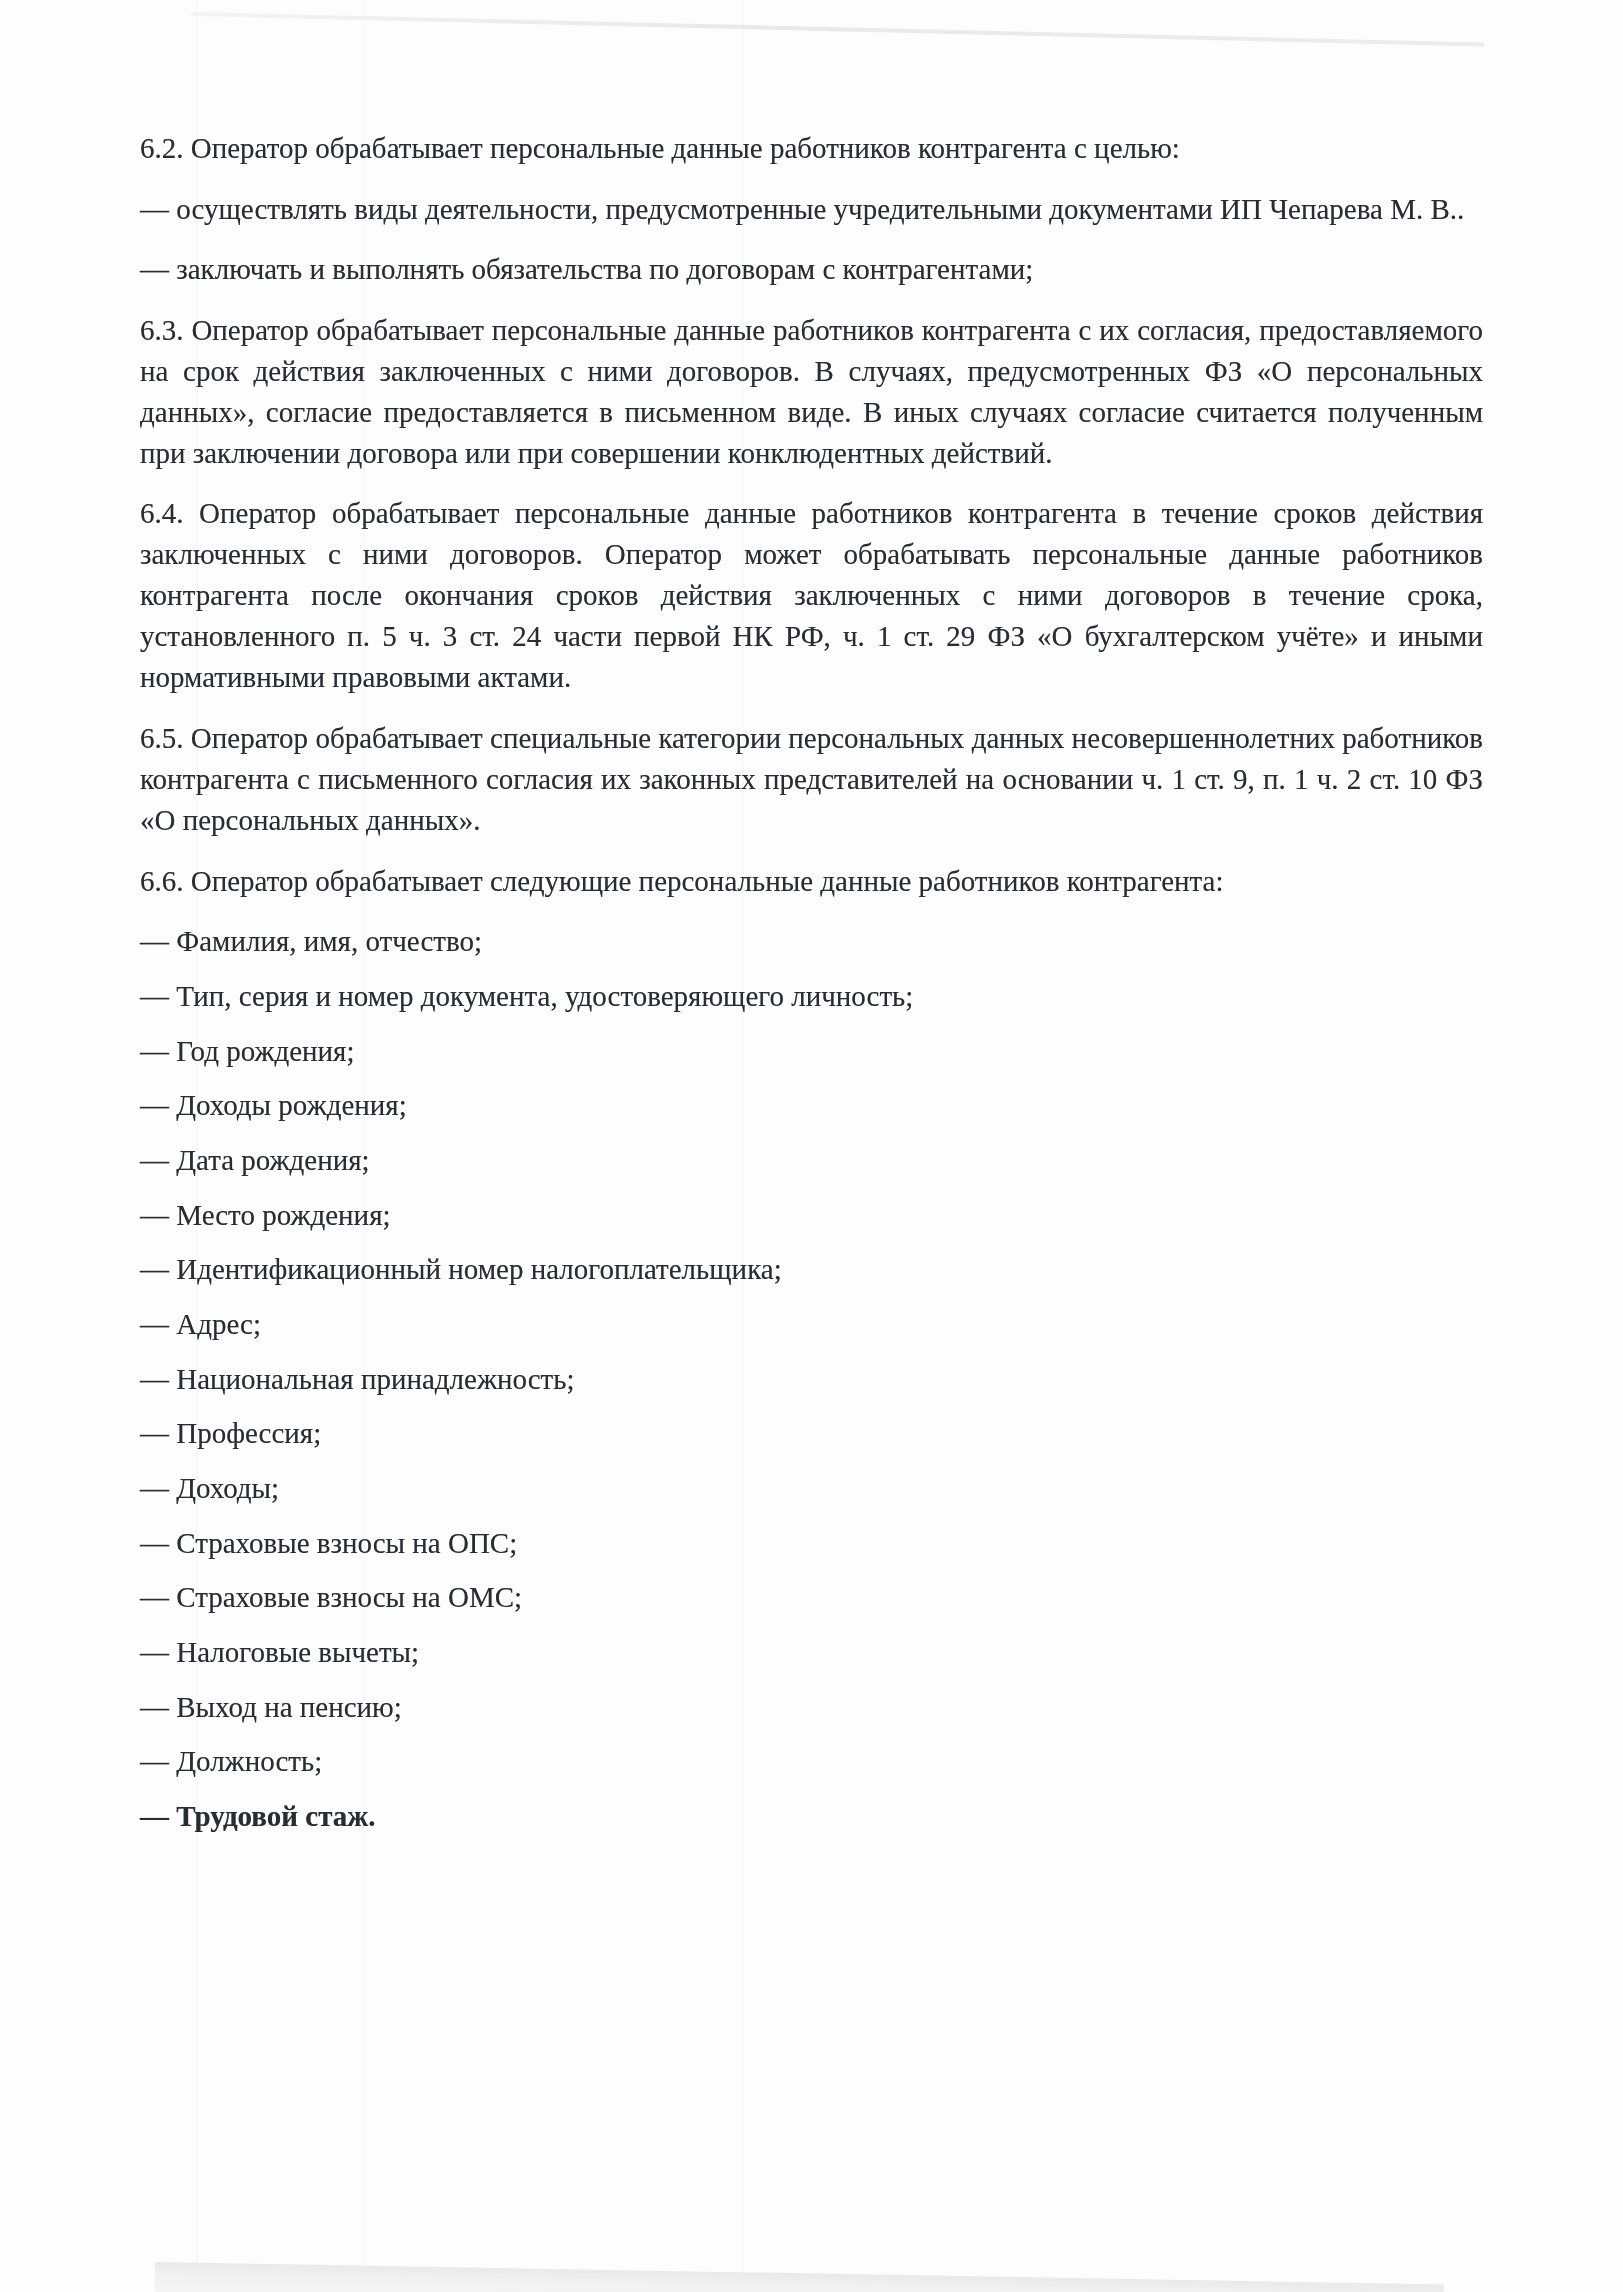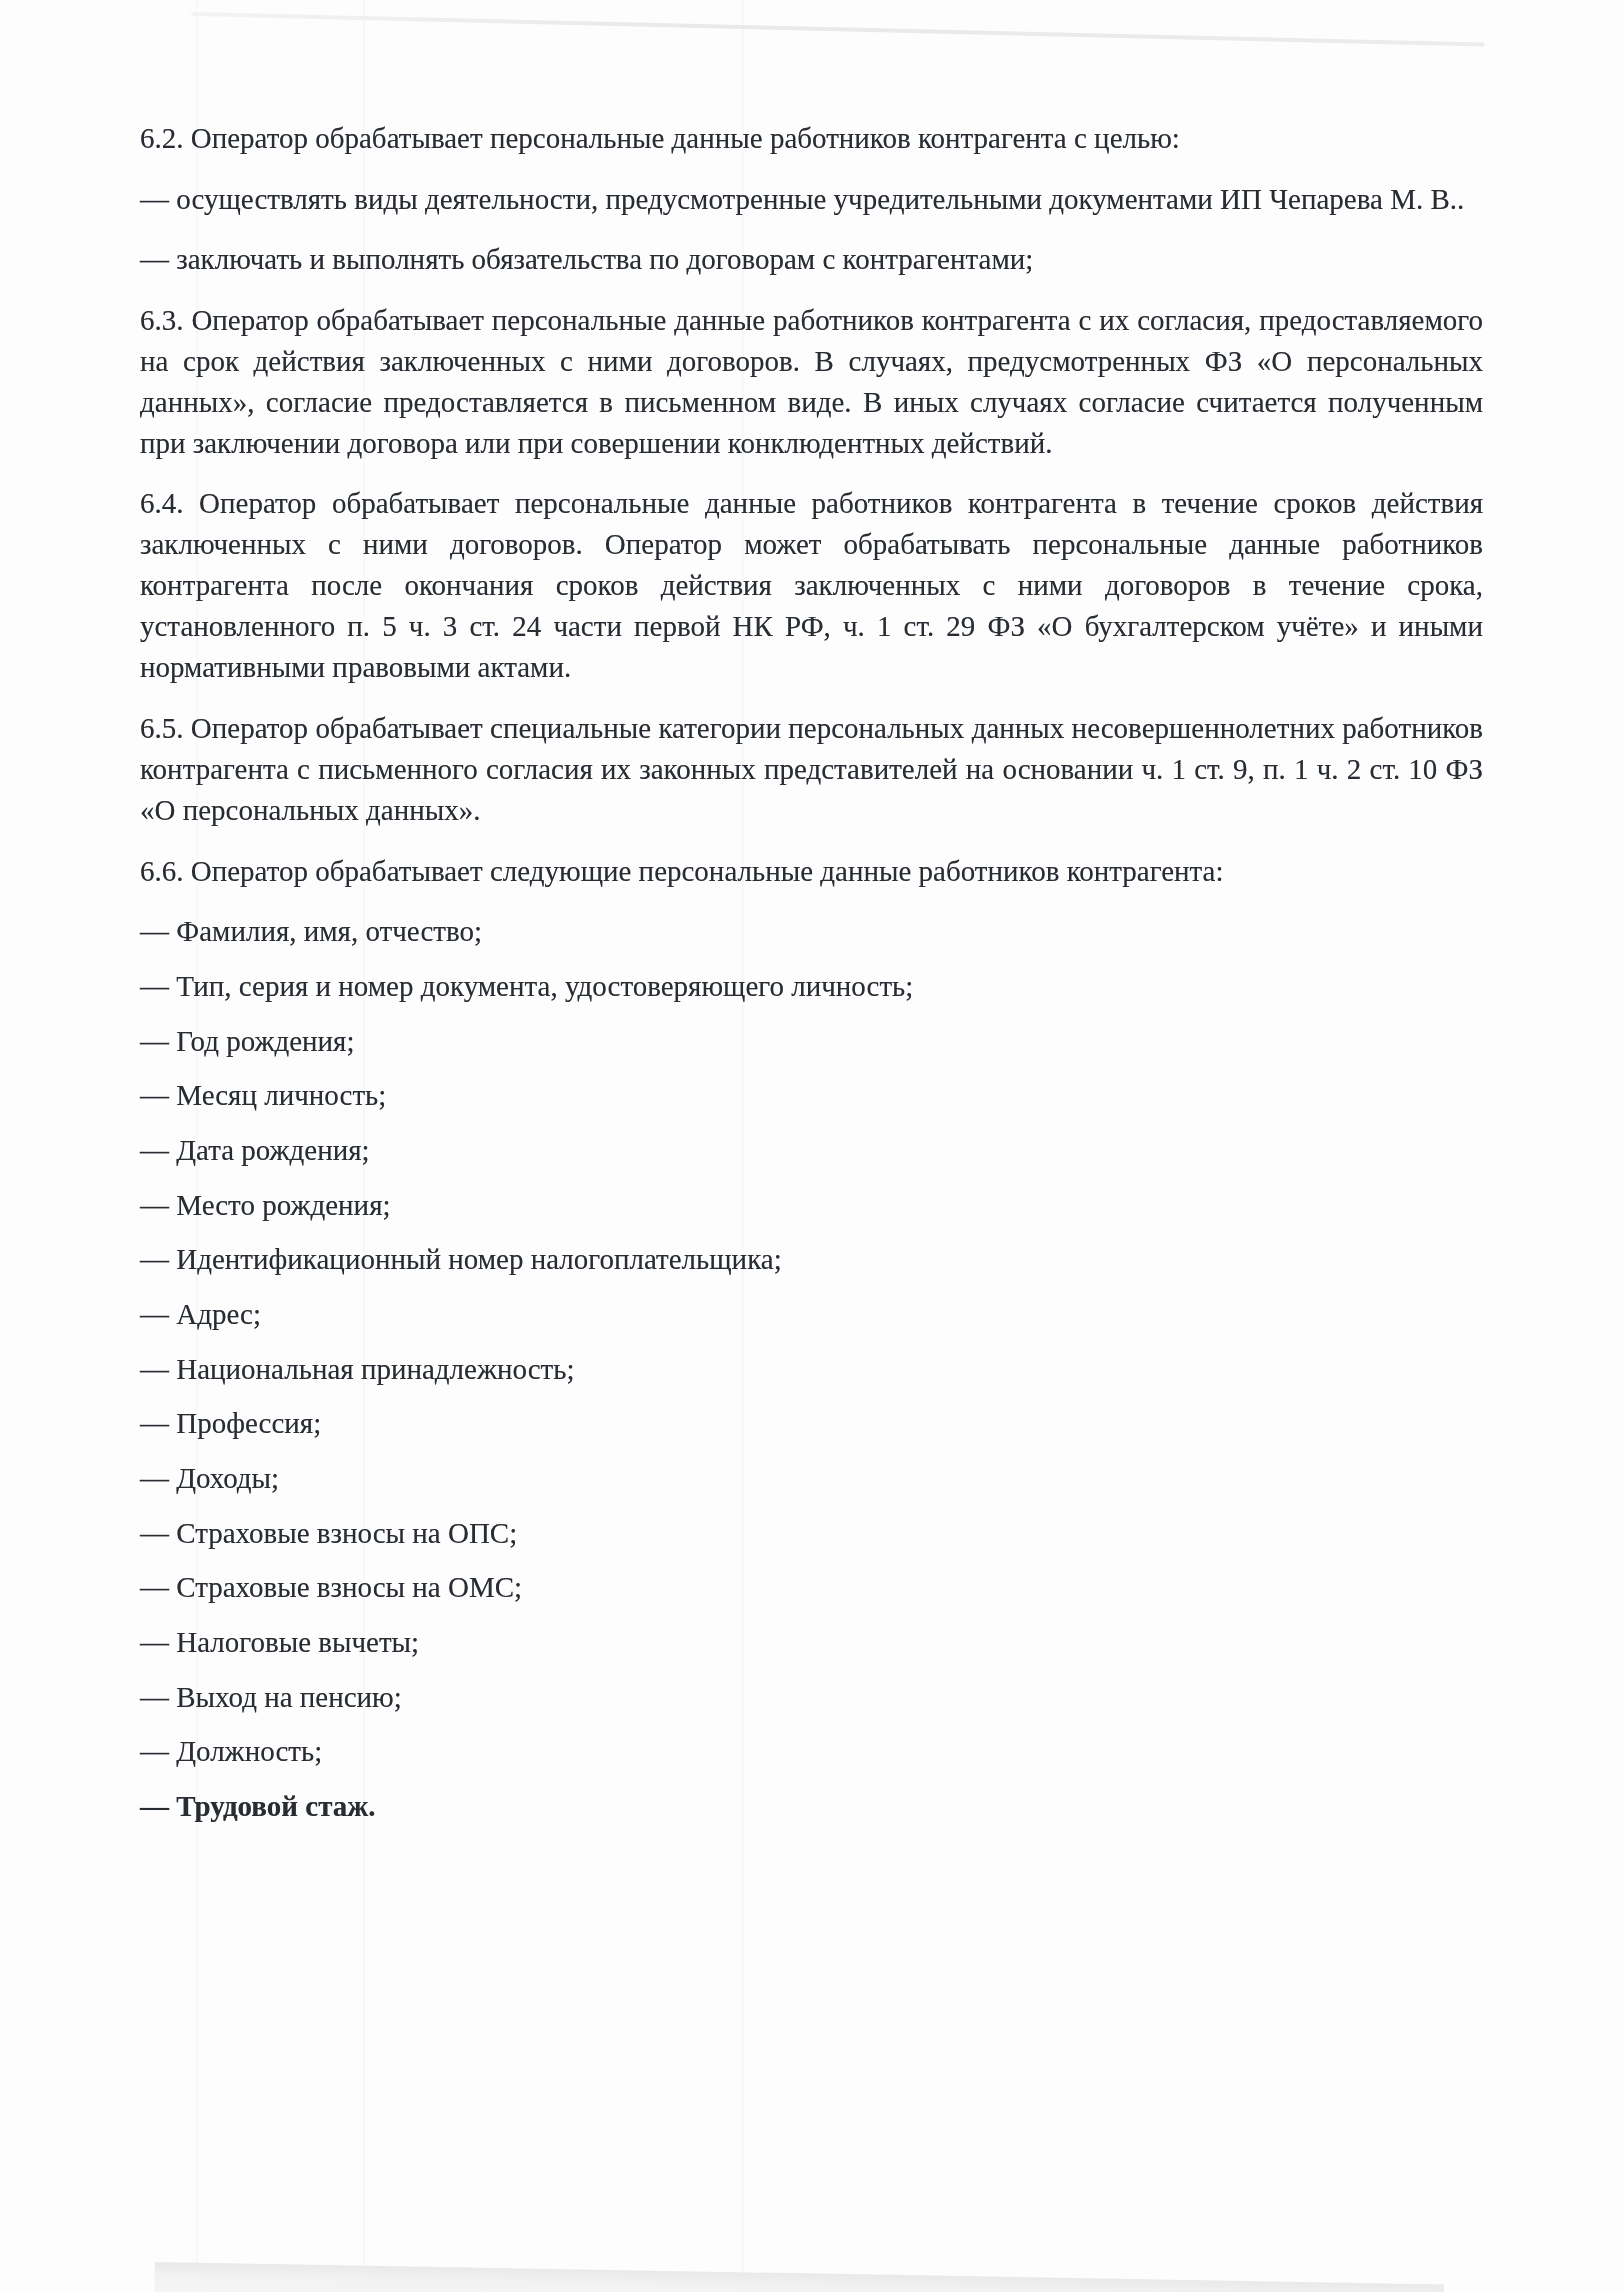--- a/index.html
+++ b/index.html
@@ -48,21 +48,21 @@
     width: 2px;
     background: rgba(0, 0, 0, 0.018);
   }
   .fold-1 { left: 196px; }
   .fold-2 { left: 363px; }
   .fold-3 { left: 742px; }
   
   .doc {
     position: absolute;
     left: 0;
-    top: 2px;
+    top: 12px;
     width: 1623px;
     box-sizing: border-box;
     padding: 116px 140px 0 140px;
     color: #282c33;
     font-size: 29px;
     line-height: 41px;
     text-shadow: 0 0 0.6px rgba(40, 44, 52, 0.45);
     text-align: justify;
   }
   .doc p {
@@ -93,21 +93,21 @@
     <p class="clause">6.2. Оператор обрабатывает персональные данные работников контрагента с целью:</p>
     <p class="clause">— осуществлять виды деятельности, предусмотренные учредительными документами ИП Чепарева М. В..</p>
     <p class="clause">— заключать и выполнять обязательства по договорам с контрагентами;</p>
     <p class="clause">6.3. Оператор обрабатывает персональные данные работников контрагента с их согласия, предоставляемого на срок действия заключенных с ними договоров. В случаях, предусмотренных ФЗ «О персональных данных», согласие предоставляется в письменном виде. В иных случаях согласие считается полученным при заключении договора или при совершении конклюдентных действий.</p>
     <p class="clause">6.4. Оператор обрабатывает персональные данные работников контрагента в течение сроков действия заключенных с ними договоров. Оператор может обрабатывать персональные данные работников контрагента после окончания сроков действия заключенных с ними договоров в течение срока, установленного п. 5 ч. 3 ст. 24 части первой НК РФ, ч. 1 ст. 29 ФЗ «О бухгалтерском учёте» и иными нормативными правовыми актами.</p>
     <p class="clause">6.5. Оператор обрабатывает специальные категории персональных данных несовершеннолетних работников контрагента с письменного согласия их законных представителей на основании ч. 1 ст. 9, п. 1 ч. 2 ст. 10 ФЗ «О персональных данных».</p>
     <p class="clause">6.6. Оператор обрабатывает следующие персональные данные работников контрагента:</p>
     <p class="item">— Фамилия, имя, отчество;</p>
     <p class="item">— Тип, серия и номер документа, удостоверяющего личность;</p>
     <p class="item">— Год рождения;</p>
-    <p class="item">— Месяц личность;</p>
+    <p class="item">— Доходы рождения;</p>
     <p class="item">— Дата рождения;</p>
     <p class="item">— Место рождения;</p>
     <p class="item">— Идентификационный номер налогоплательщика;</p>
     <p class="item">— Адрес;</p>
     <p class="item">— Национальная принадлежность;</p>
     <p class="item">— Профессия;</p>
     <p class="item">— Доходы;</p>
     <p class="item">— Страховые взносы на ОПС;</p>
     <p class="item">— Страховые взносы на ОМС;</p>
     <p class="item">— Налоговые вычеты;</p>

